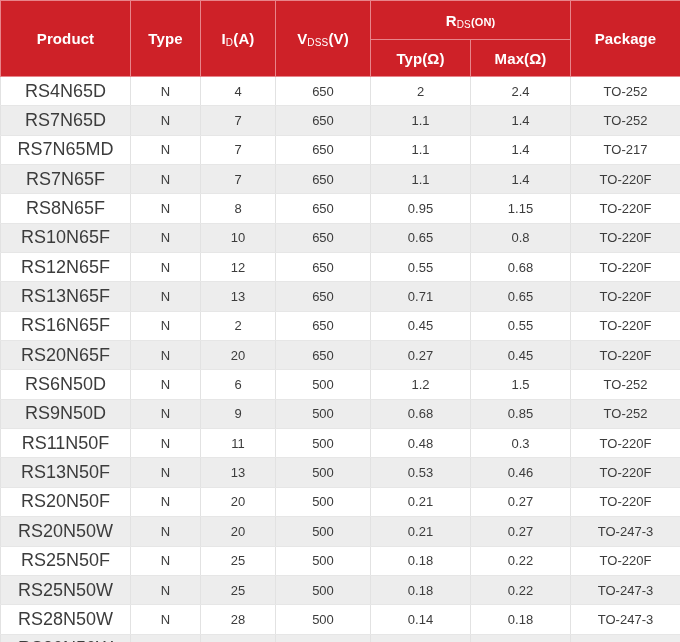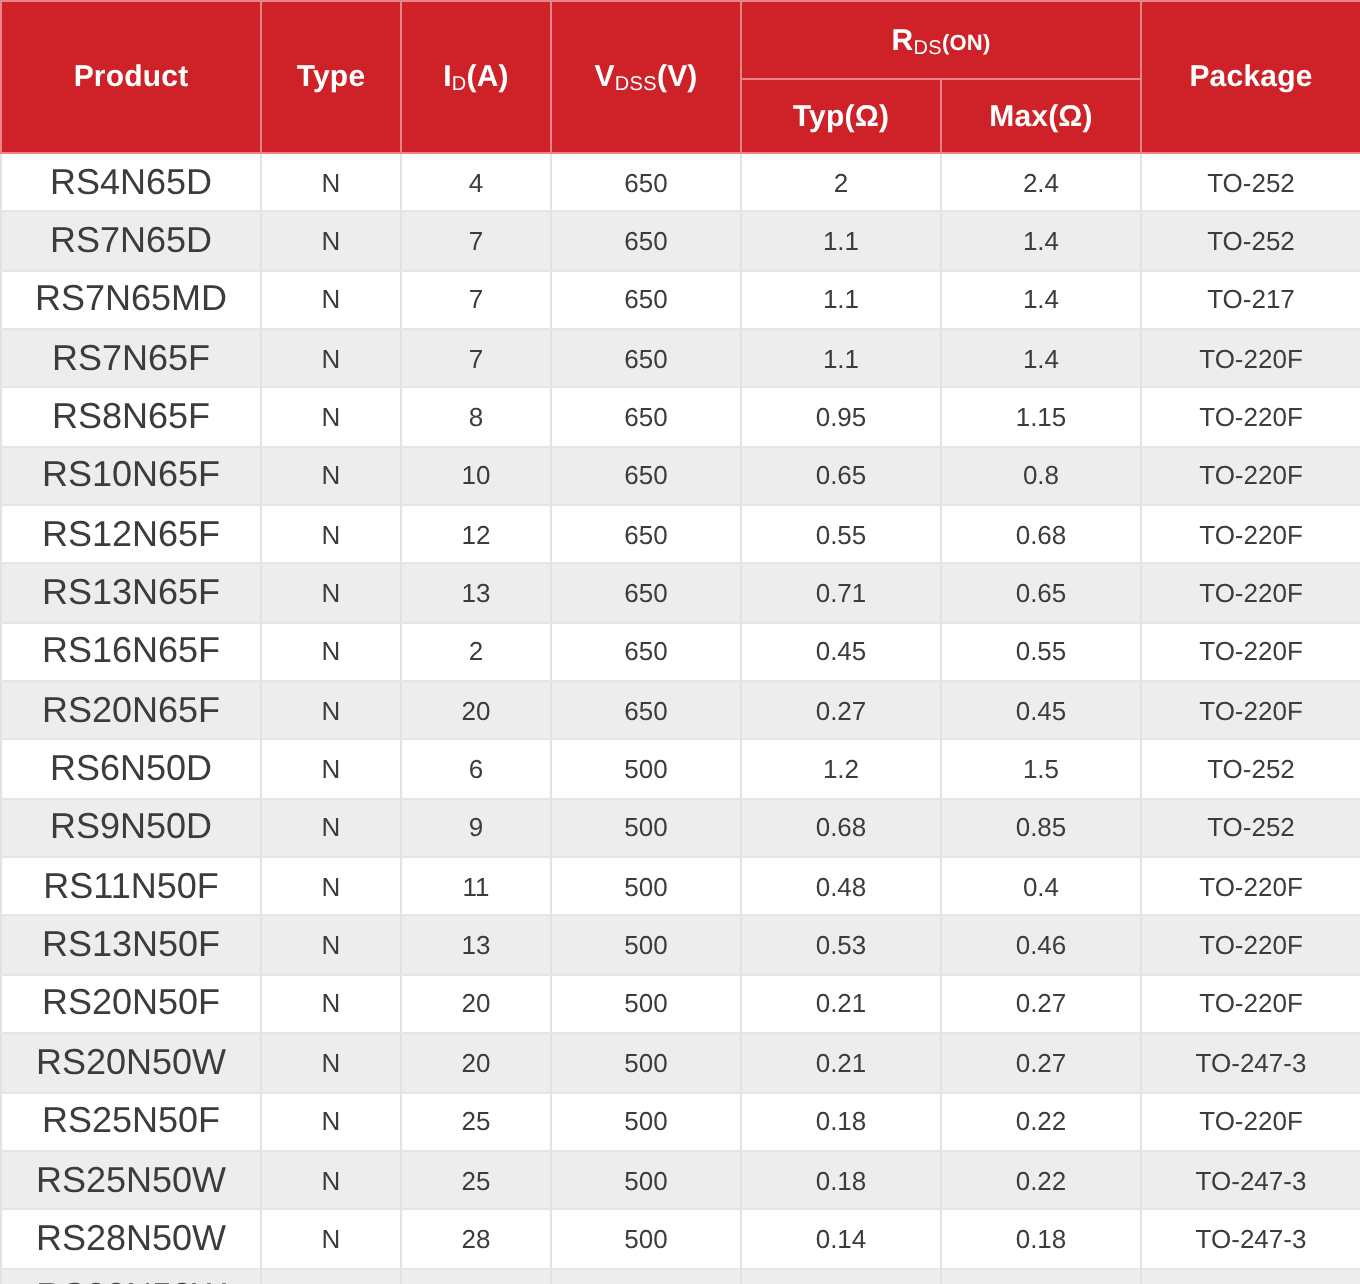--- a/index.html
+++ b/index.html
@@ -213,21 +213,21 @@
         <td>0.68</td>
         <td>0.85</td>
         <td>TO-252</td>
       </tr>
       <tr class="even">
         <td class="col-product">RS11N50F</td>
         <td>N</td>
         <td>11</td>
         <td>500</td>
         <td>0.48</td>
-        <td>0.4</td>
+        <td>0.3</td>
         <td>TO-220F</td>
       </tr>
       <tr class="odd">
         <td class="col-product">RS13N50F</td>
         <td>N</td>
         <td>13</td>
         <td>500</td>
         <td>0.53</td>
         <td>0.46</td>
         <td>TO-220F</td>

